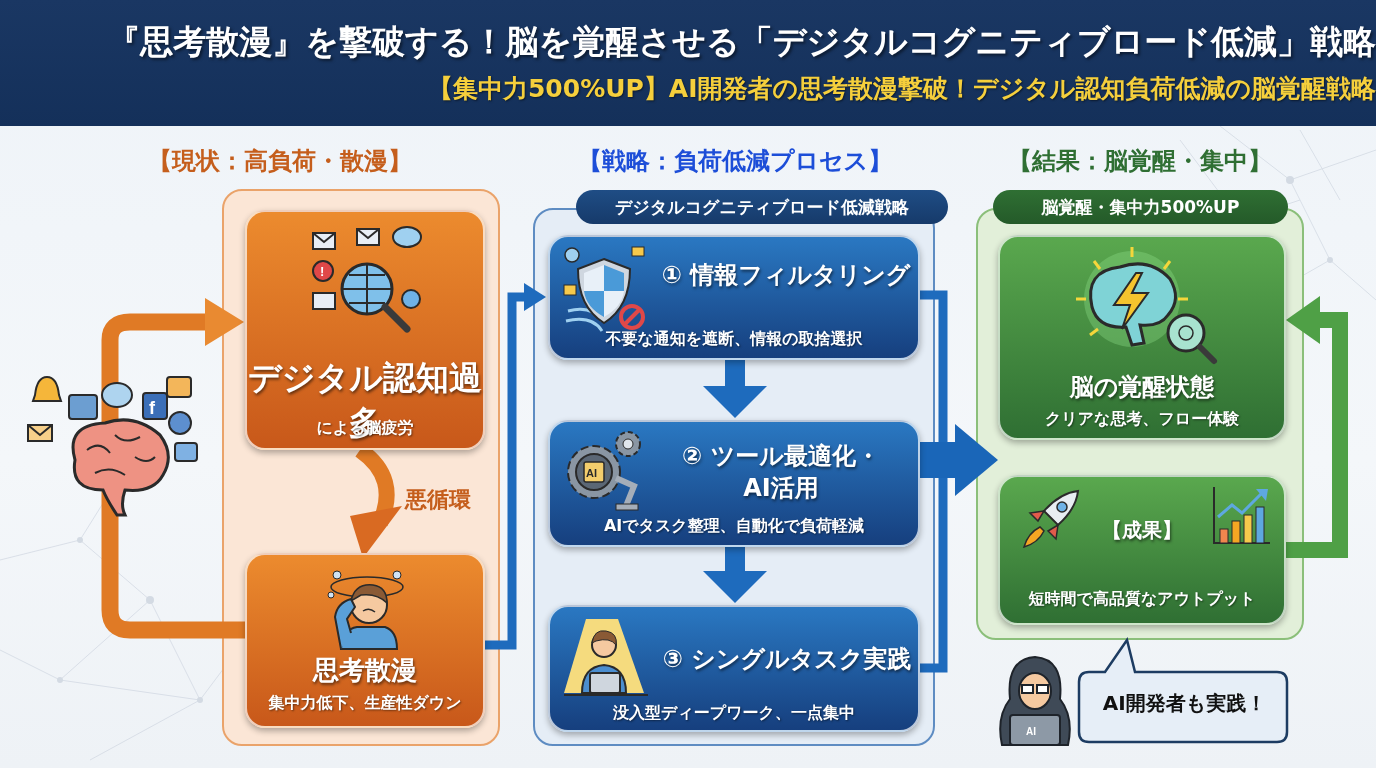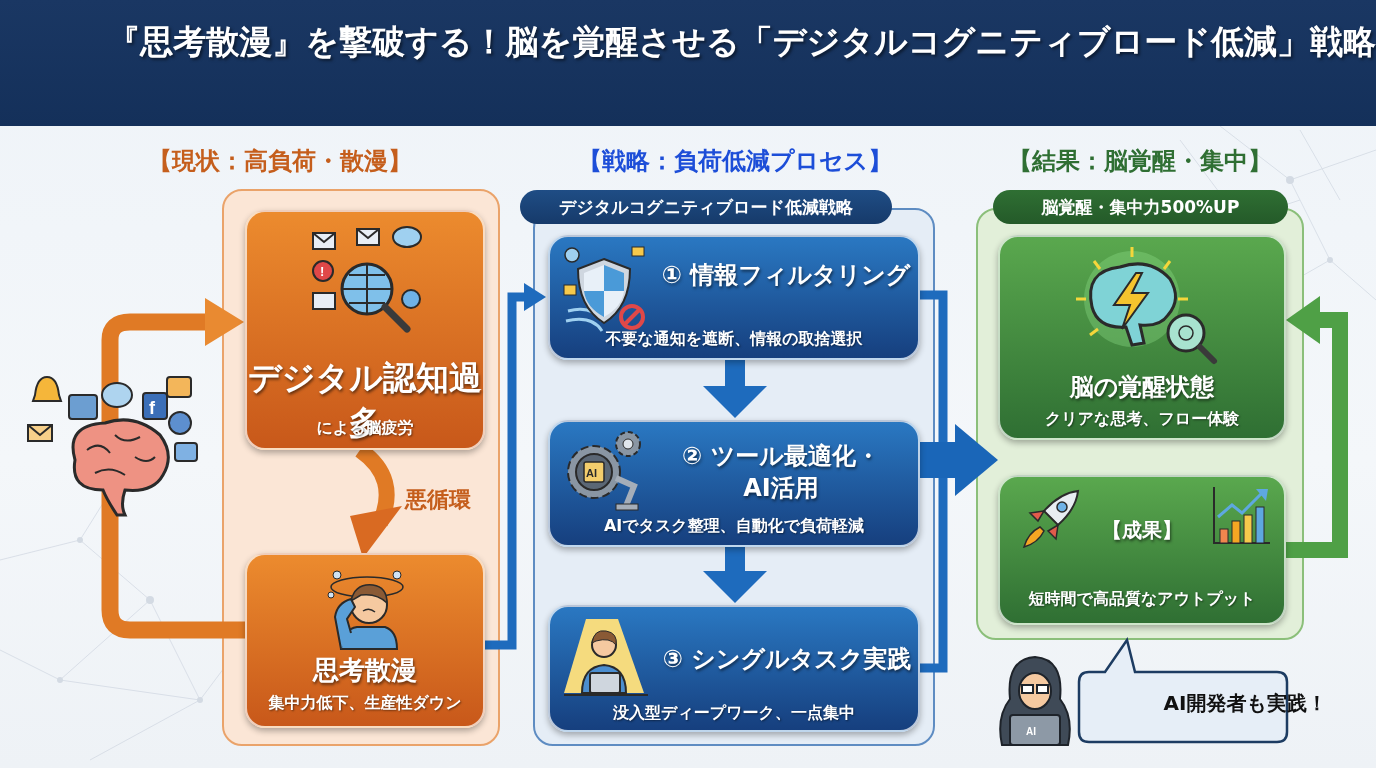--- a/index.html
+++ b/index.html
@@ -38,20 +38,21 @@
       <circle cx="60" cy="680" r="3"></circle>
       <circle cx="200" cy="700" r="3"></circle>
     <circle cx="1290" cy="180" r="4"></circle>
       <circle cx="1330" cy="260" r="3"></circle>
       <circle cx="1240" cy="220" r="3"></circle>
   </g>
 </svg>
 
 <div class="header">
   <div class="h-title">『思考散漫』を撃破する！脳を覚醒させる「デジタルコグニティブロード低減」戦略</div>
+  <div class="h-sub">【集中力500%UP】AI開発者の思考散漫撃破！デジタル認知負荷低減の脳覚醒戦略</div>
 </div>
 
 <div class="sec-title" style="left:110px;top:145px;width:340px;color:#c55e1c">【現状：高負荷・散漫】</div>
 
 <div class="panel" style="left:222px;top:189px;width:278px;height:557px;background:#fbe6d6;border:2px solid #eaa36a"></div>
 
 <svg class="abs z3" style="left:0;top:0;width:1376px;height:768px" viewBox="0 0 1376 768">
   <path d="M250 630 L130 630 Q110 630 110 610 L110 340 Q110 322 130 322 L210 322" stroke="#e07a25" stroke-width="17" fill="none"></path>
   <polygon points="205,298 244,322 205,346" fill="#e98a31"></polygon>
 </svg>
@@ -113,21 +114,21 @@
 </div>
 
 <svg class="abs z3" style="left:0;top:0;width:1376px;height:768px" viewBox="0 0 1376 768">
   <path d="M485 645 L512 645 L512 297 L528 297" stroke="#1e6bbd" stroke-width="9" fill="none"></path>
   <polygon points="524,283 546,297 524,311" fill="#1e6bbd"></polygon>
 </svg>
 
 <div class="sec-title" style="left:545px;top:145px;width:380px;color:#1d4ed8">【戦略：負荷低減プロセス】</div>
 
 <div class="panel" style="left:533px;top:208px;width:402px;height:538px;background:#e5edf6;border:2px solid #5e8cc2"></div>
-<div class="pill" style="left:520px;top:190px;width:372px;background:linear-gradient(180deg,#1f4d85,#163a6a)">デジタルコグニティブロード低減戦略</div>
+<div class="pill" style="left:576px;top:190px;width:372px;background:linear-gradient(180deg,#1f4d85,#163a6a)">デジタルコグニティブロード低減戦略</div>
 
 <div class="card card-blue" style="left:548px;top:235px;width:372px;height:125px">
   <svg style="position:absolute;left:12px;top:8px;width:88px;height:88px" viewBox="0 0 88 88">
     <circle cx="10" cy="10" r="7" fill="#9fd0f0" stroke="#2a2a2a" stroke-width="1.5"></circle>
     <rect x="70" y="2" width="12" height="9" fill="#f6c94c" stroke="#2a2a2a"></rect>
     <rect x="2" y="40" width="12" height="10" fill="#f6c94c" stroke="#2a2a2a"></rect>
     <path d="M6 66 Q30 60 40 76 M4 76 Q30 70 40 86" stroke="#9fd0f0" stroke-width="3" fill="none"></path>
     <path d="M42 14 L68 24 Q68 62 42 78 Q16 62 16 24 Z" fill="#cfd7e0" stroke="#2a2a2a" stroke-width="2"></path>
     <path d="M42 20 L62 28 L62 46 L42 46 Z M42 46 L22 46 Q24 62 42 72 Z" fill="#4a9ad8"></path>
     <path d="M42 20 L22 28 L22 46 L42 46 Z M42 46 L62 46 Q60 62 42 72 Z" fill="#e8f0f8"></path>
@@ -239,13 +240,13 @@
   <ellipse cx="43" cy="36" rx="16" ry="18" fill="#f5c9a0" stroke="#1e232a" stroke-width="2"></ellipse>
   <rect x="30" y="30" width="11" height="8" fill="#fff" stroke="#1e232a" stroke-width="2"></rect>
   <rect x="45" y="30" width="11" height="8" fill="#fff" stroke="#1e232a" stroke-width="2"></rect>
   <rect x="18" y="60" width="50" height="30" rx="3" fill="#8d99a6" stroke="#1e232a" stroke-width="2"></rect>
   <text x="34" y="80" font-size="10" fill="#fff" font-weight="bold" font-family="Liberation Sans, sans-serif">AI</text>
 </svg>
 
 <svg class="abs z6" style="left:1075px;top:632px;width:220px;height:114px" viewBox="0 0 220 114">
   <path d="M14 40 L30 40 L52 8 L60 40 L202 40 Q212 40 212 50 L212 100 Q212 110 202 110 L14 110 Q4 110 4 100 L4 50 Q4 40 14 40 Z" fill="#e6eef7" stroke="#1d3c62" stroke-width="2.5"></path>
 </svg>
-<div class="abs z6" style="left:1122px;top:690px;width:205px;text-align:right;font-size:20px;font-weight:bold;color:#111">AI開発者も実践！</div>
+<div class="abs z6" style="left:1082px;top:690px;width:205px;text-align:center;font-size:20px;font-weight:bold;color:#111">AI開発者も実践！</div>
 
 </body></html>

